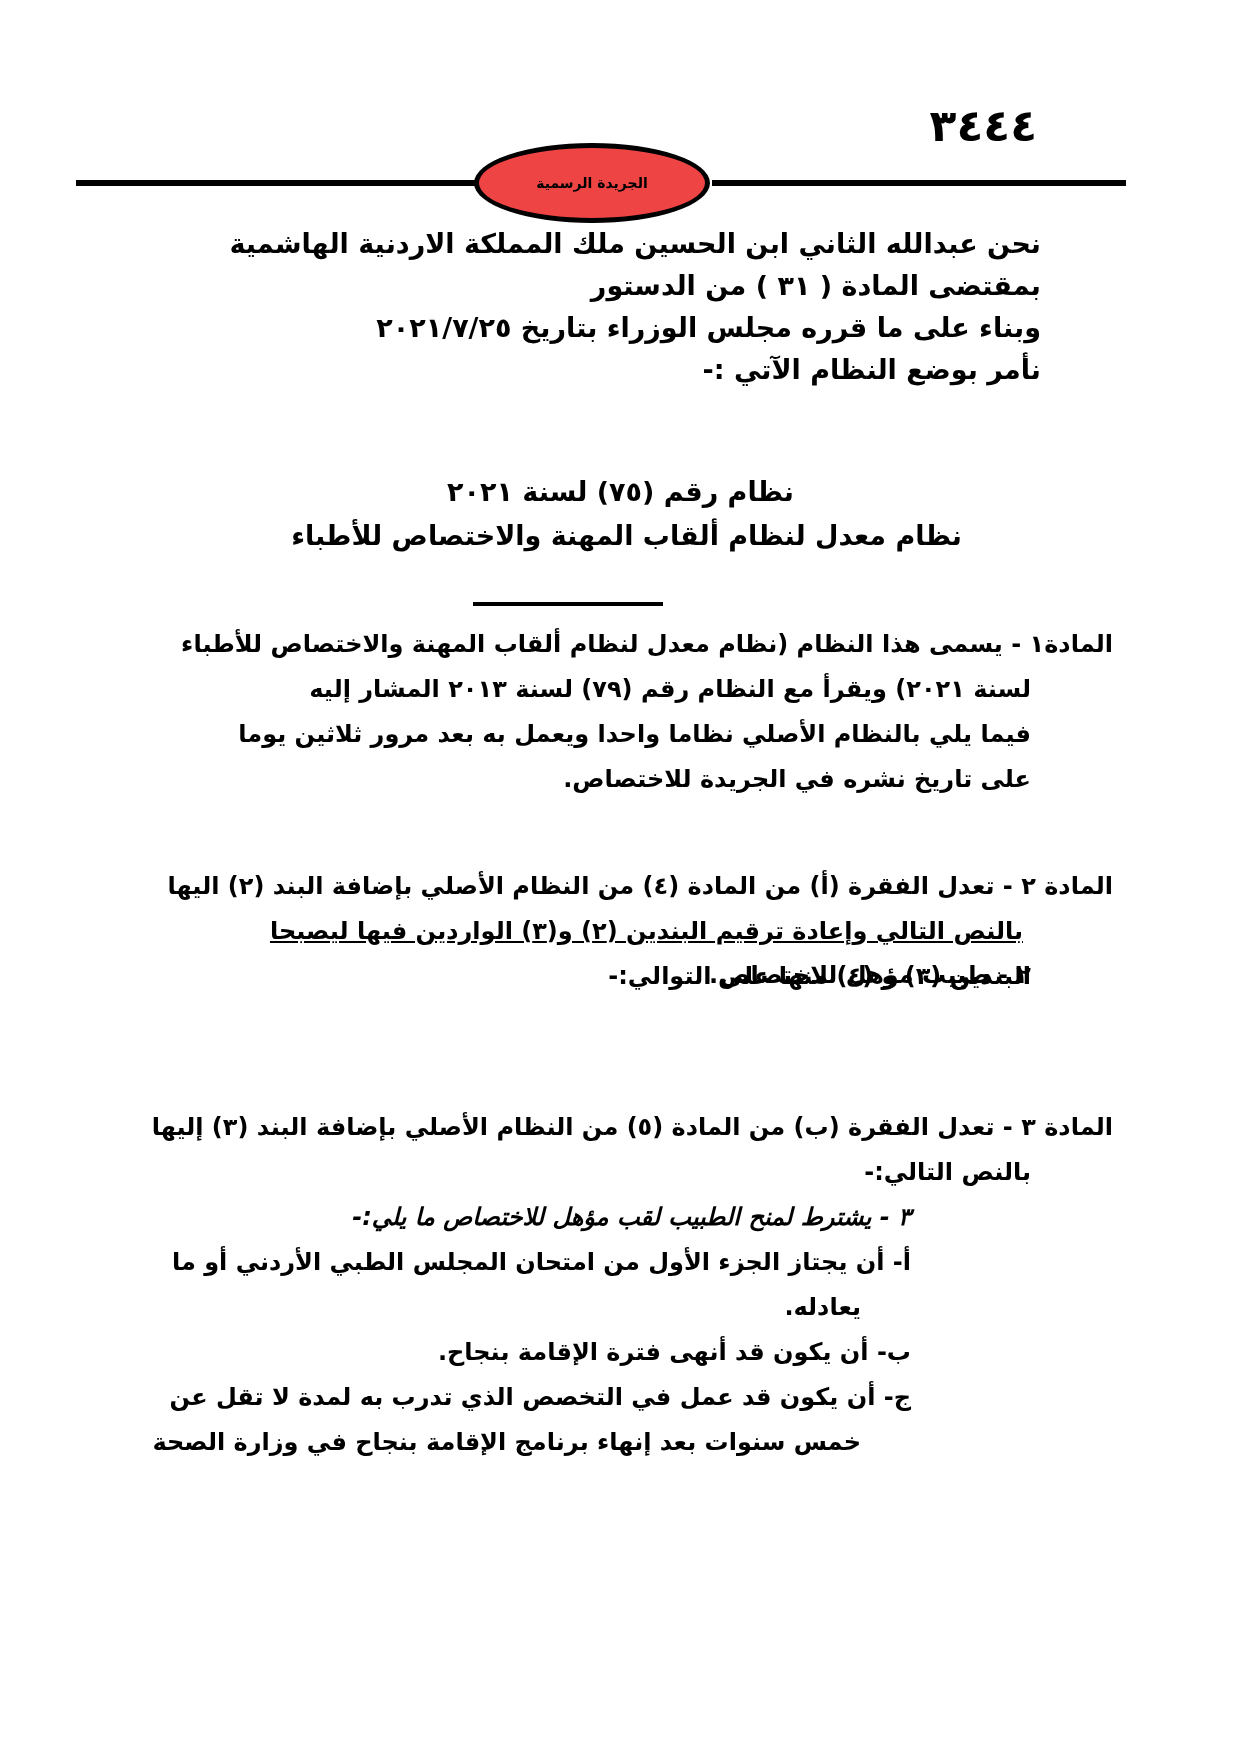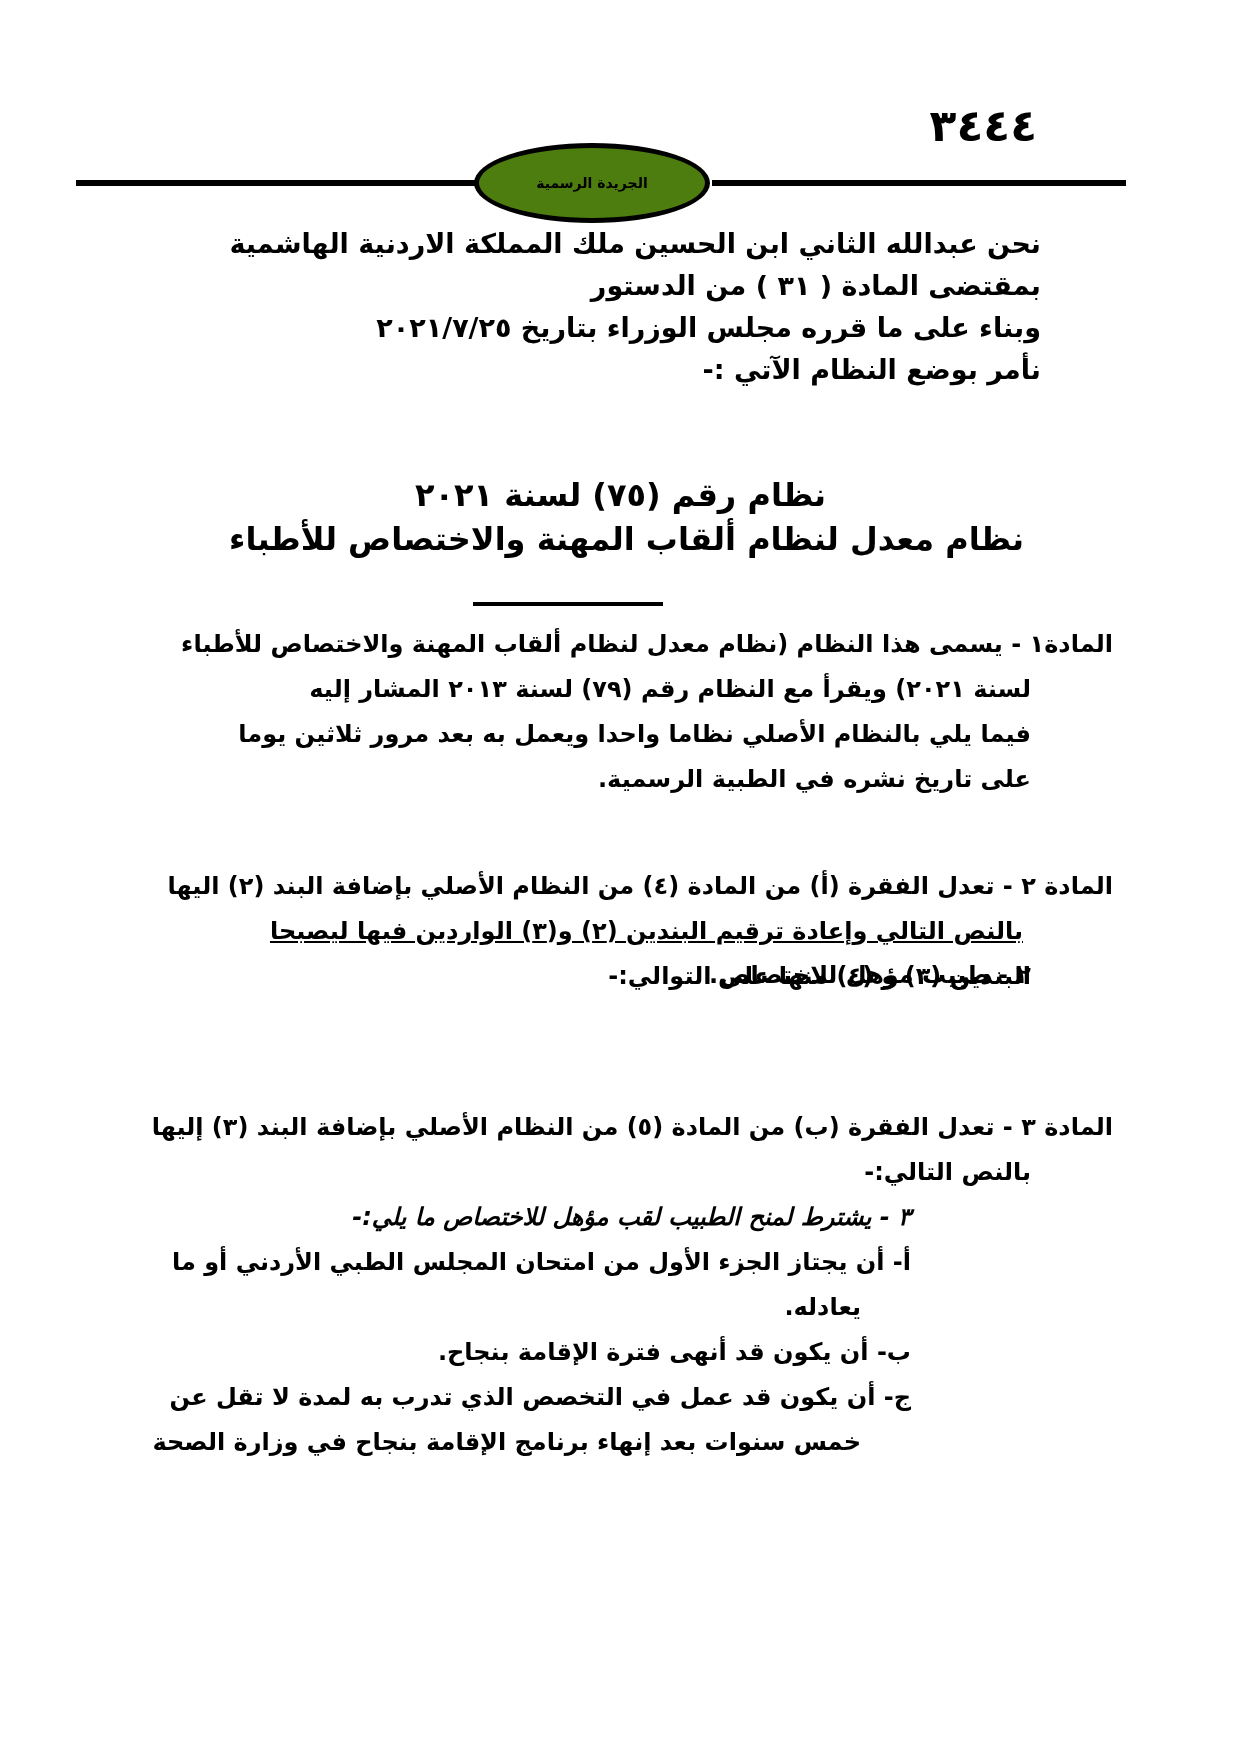--- a/index.html
+++ b/index.html
@@ -1,25 +1,25 @@
 <!DOCTYPE html>
 <html><head>
 <meta charset="utf-8">
 <style>
   html, body { margin: 0; padding: 0; background: #ffffff; }
   body { width: 1241px; height: 1755px; position: relative; overflow: hidden; color: #000; }
   .page { position: absolute; inset: 0; font-family: "DejaVu Sans", sans-serif; }
   .page-number { position: absolute; top: 100px; right: 204px; font-size: 44px; font-weight: bold; direction: rtl; }
   .header-rule-left { position: absolute; top: 180px; left: 76px; width: 400px; height: 6px; background: #000; }
   .header-rule-right { position: absolute; top: 180px; left: 712px; width: 414px; height: 6px; background: #000; }
-  .masthead-oval { position: absolute; top: 143px; left: 474px; width: 236px; height: 80px; border: 5px solid #000; border-radius: 50%; box-sizing: border-box; background: #4d7c0f; display: flex; align-items: center; justify-content: center; }
+  .masthead-oval { position: absolute; top: 143px; left: 474px; width: 236px; height: 80px; border: 5px solid #000; border-radius: 50%; box-sizing: border-box; background: #ef4444; display: flex; align-items: center; justify-content: center; }
   .masthead-text { font-size: 14px; font-weight: bold; direction: rtl; }
   .line { position: absolute; direction: rtl; font-weight: bold; white-space: nowrap; unicode-bidi: plaintext; }
   .preamble { right: 200px; font-size: 27px; }
-  .title { font-size: 32px; width: 100%; text-align: center; left: 0; }
+  .title { font-size: 27px; width: 100%; text-align: center; left: 0; }
   .divider { position: absolute; top: 602px; left: 473px; width: 190px; height: 4px; background: #000; }
   .body-line { font-size: 24px; }
 </style>
 </head>
 <body>
 
 <div class="page">
   <div class="page-number">٣٤٤٤</div>
   <div class="header-rule-left"></div>
   <div class="header-rule-right"></div>
@@ -32,21 +32,21 @@
   <div class="line preamble" style="top:312px;">وبناء على ما قرره مجلس الوزراء بتاريخ ٢٠٢١/٧/٢٥</div>
   <div class="line preamble" style="top:354px;">نأمر بوضع النظام الآتي :-</div>
 
   <div class="line title" style="top:476px;">نظام رقم (٧٥) لسنة ٢٠٢١</div>
   <div class="line title" style="top:520px;padding-left:6px;">نظام معدل لنظام ألقاب المهنة والاختصاص للأطباء</div>
   <div class="divider"></div>
 
   <div class="line body-line" style="top:630px; right:128px;">المادة١ - يسمى هذا النظام (نظام معدل لنظام ألقاب المهنة والاختصاص للأطباء</div>
   <div class="line body-line" style="top:675px; right:210px;">لسنة ٢٠٢١) ويقرأ مع النظام رقم (٧٩) لسنة ٢٠١٣ المشار إليه</div>
   <div class="line body-line" style="top:720px; right:210px;">فيما يلي بالنظام الأصلي نظاما واحدا ويعمل به بعد مرور ثلاثين يوما</div>
-  <div class="line body-line" style="top:765px; right:210px;">على تاريخ نشره في الطبية الرسمية.</div>
+  <div class="line body-line" style="top:765px; right:210px;">على تاريخ نشره في الجريدة للاختصاص.</div>
 
   <div class="line body-line" style="top:872px; right:128px;">المادة ٢ - تعدل الفقرة (أ) من المادة (٤) من النظام الأصلي بإضافة البند (٢) اليها</div>
   <div class="line body-line" style="top:917px; right:218px;text-decoration:underline;">بالنص التالي وإعادة ترقيم البندين (٢) و(٣) الواردين فيها ليصبحا</div>
   <div class="line body-line" style="top:962px; right:210px;">البندين (٣) و (٤) منها على التوالي:-</div>
   <div class="line body-line" style="top:961px; right:210px;">٢ - طبيب مؤهل للاختصاص.</div>
 
   <div class="line body-line" style="top:1113px; right:128px;">المادة ٣ - تعدل الفقرة (ب) من المادة (٥) من النظام الأصلي بإضافة البند (٣) إليها</div>
   <div class="line body-line" style="top:1158px; right:210px;">بالنص التالي:-</div>
   <div class="line body-line" style="top:1203px; right:330px;font-style:italic;">٣ - يشترط لمنح الطبيب لقب مؤهل للاختصاص ما يلي:-</div>
   <div class="line body-line" style="top:1248px; right:330px;">أ-  أن يجتاز الجزء الأول من امتحان المجلس الطبي الأردني أو ما</div>

